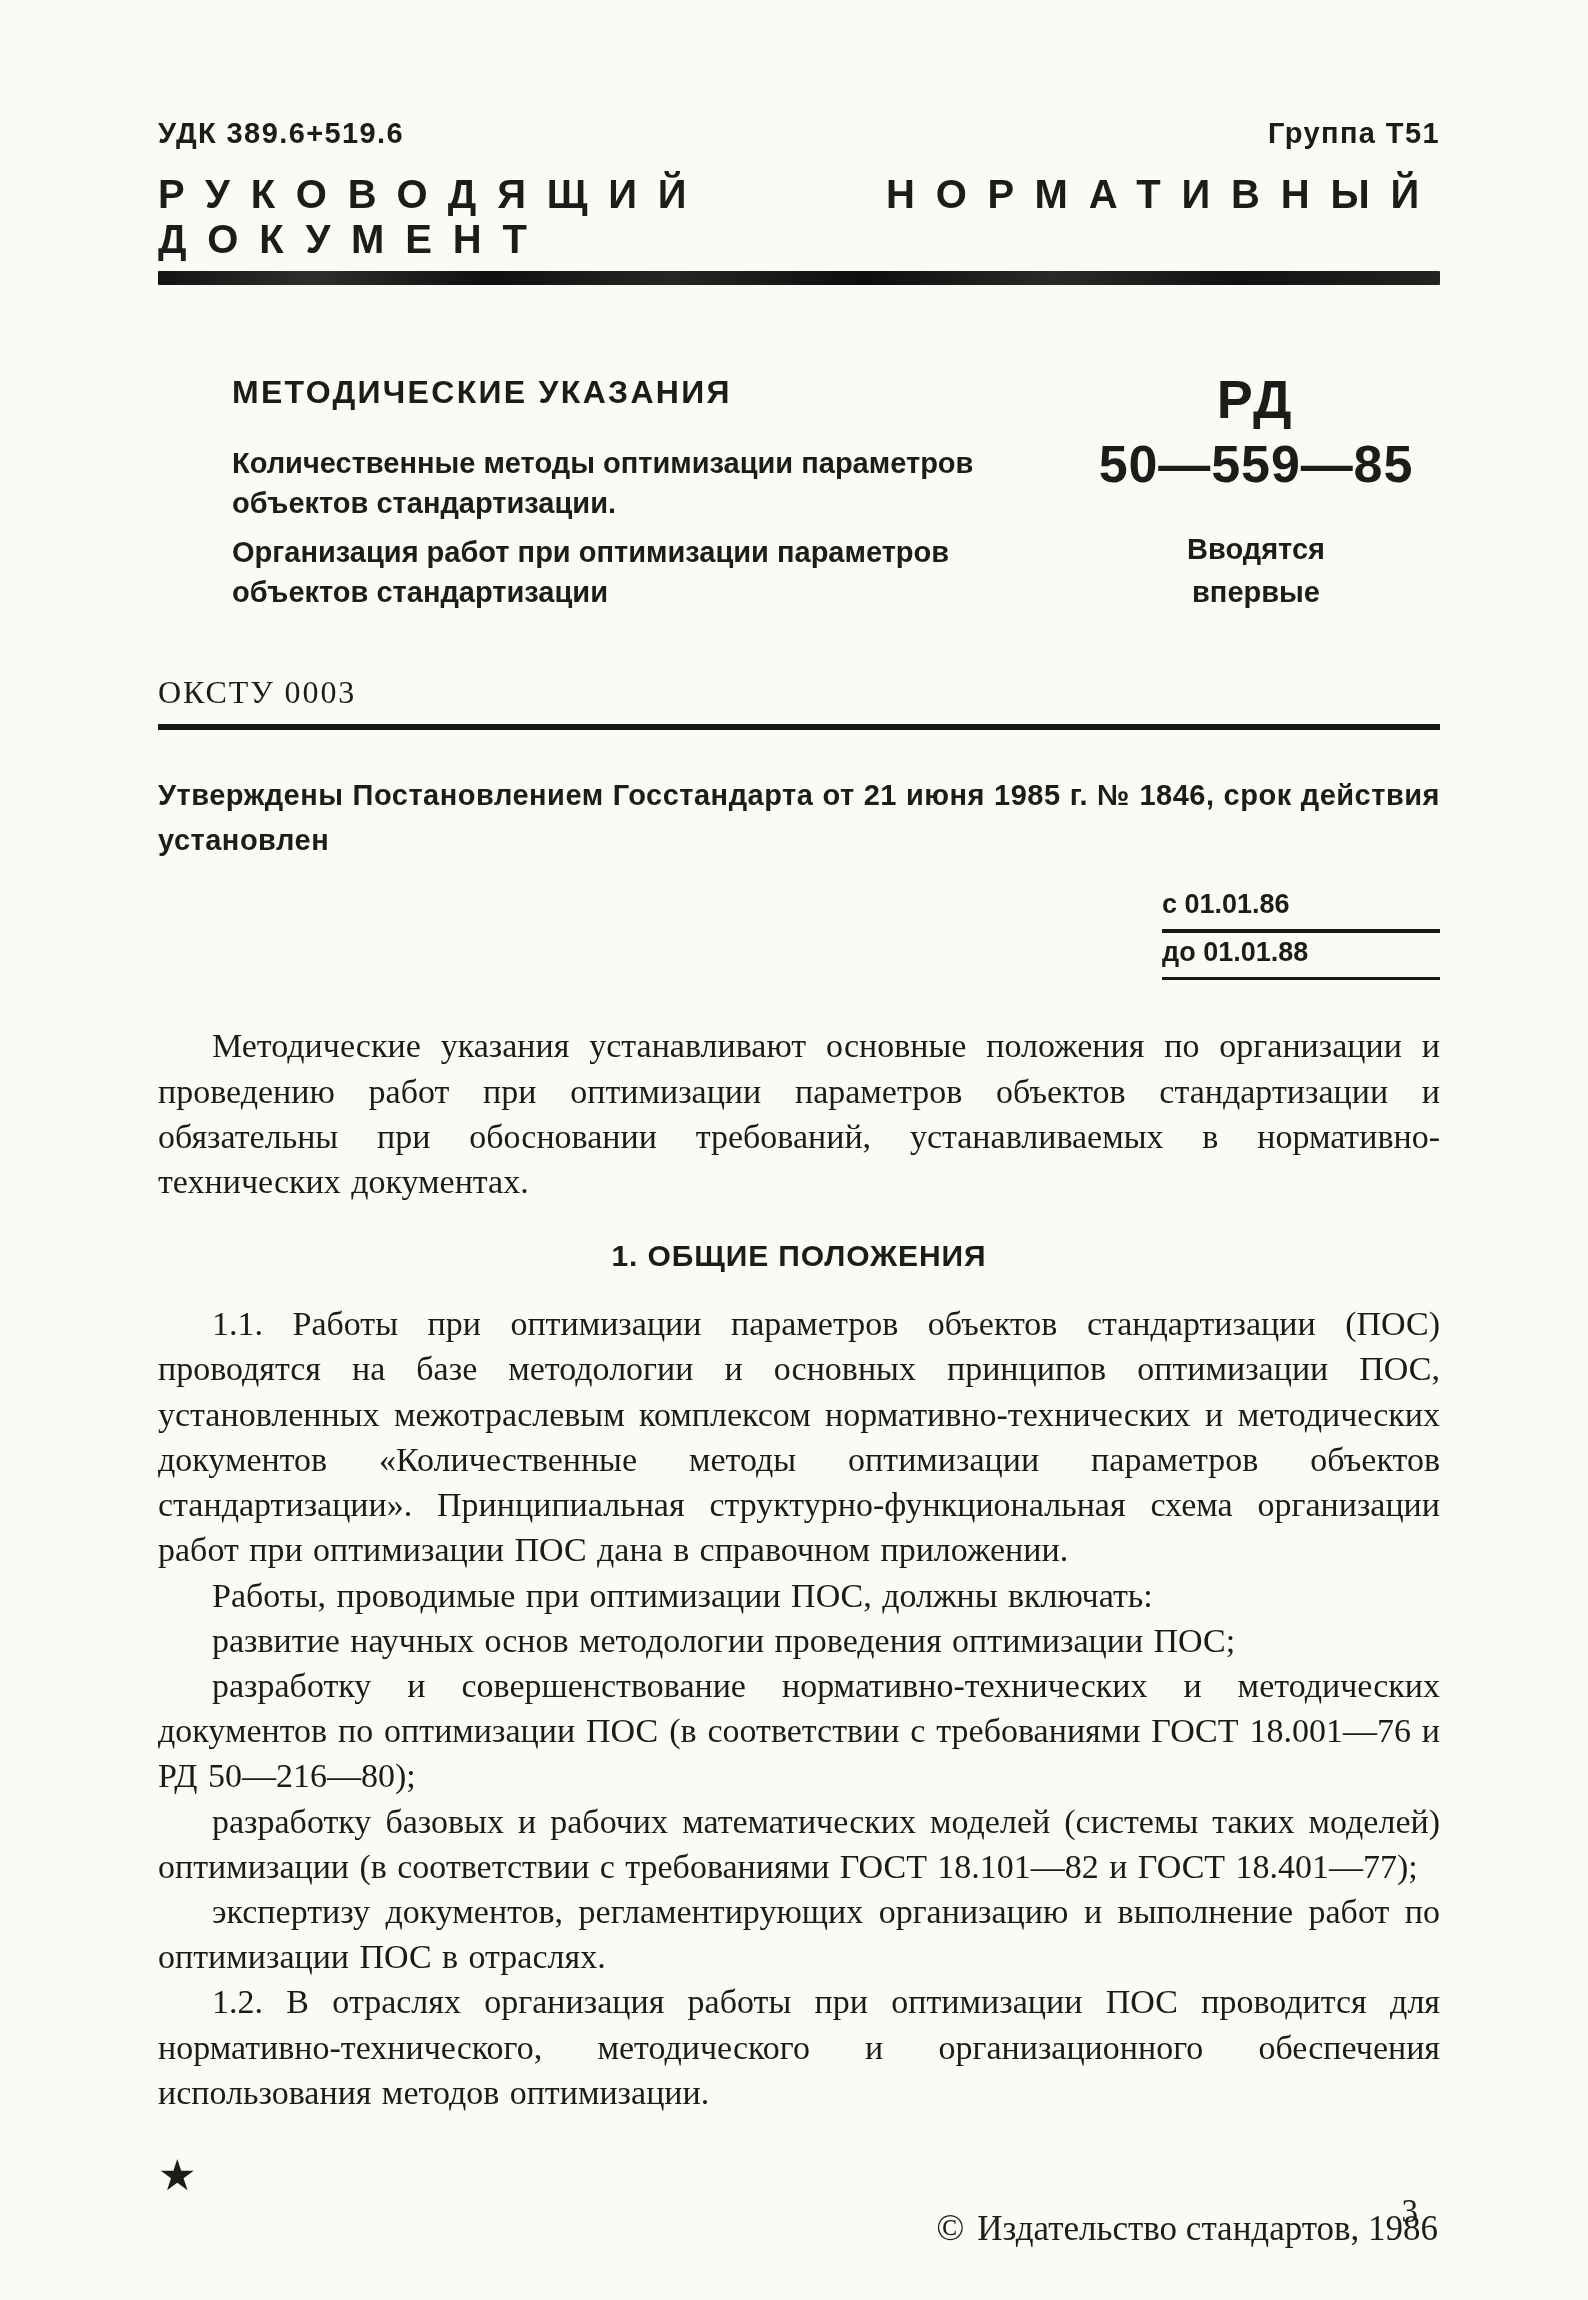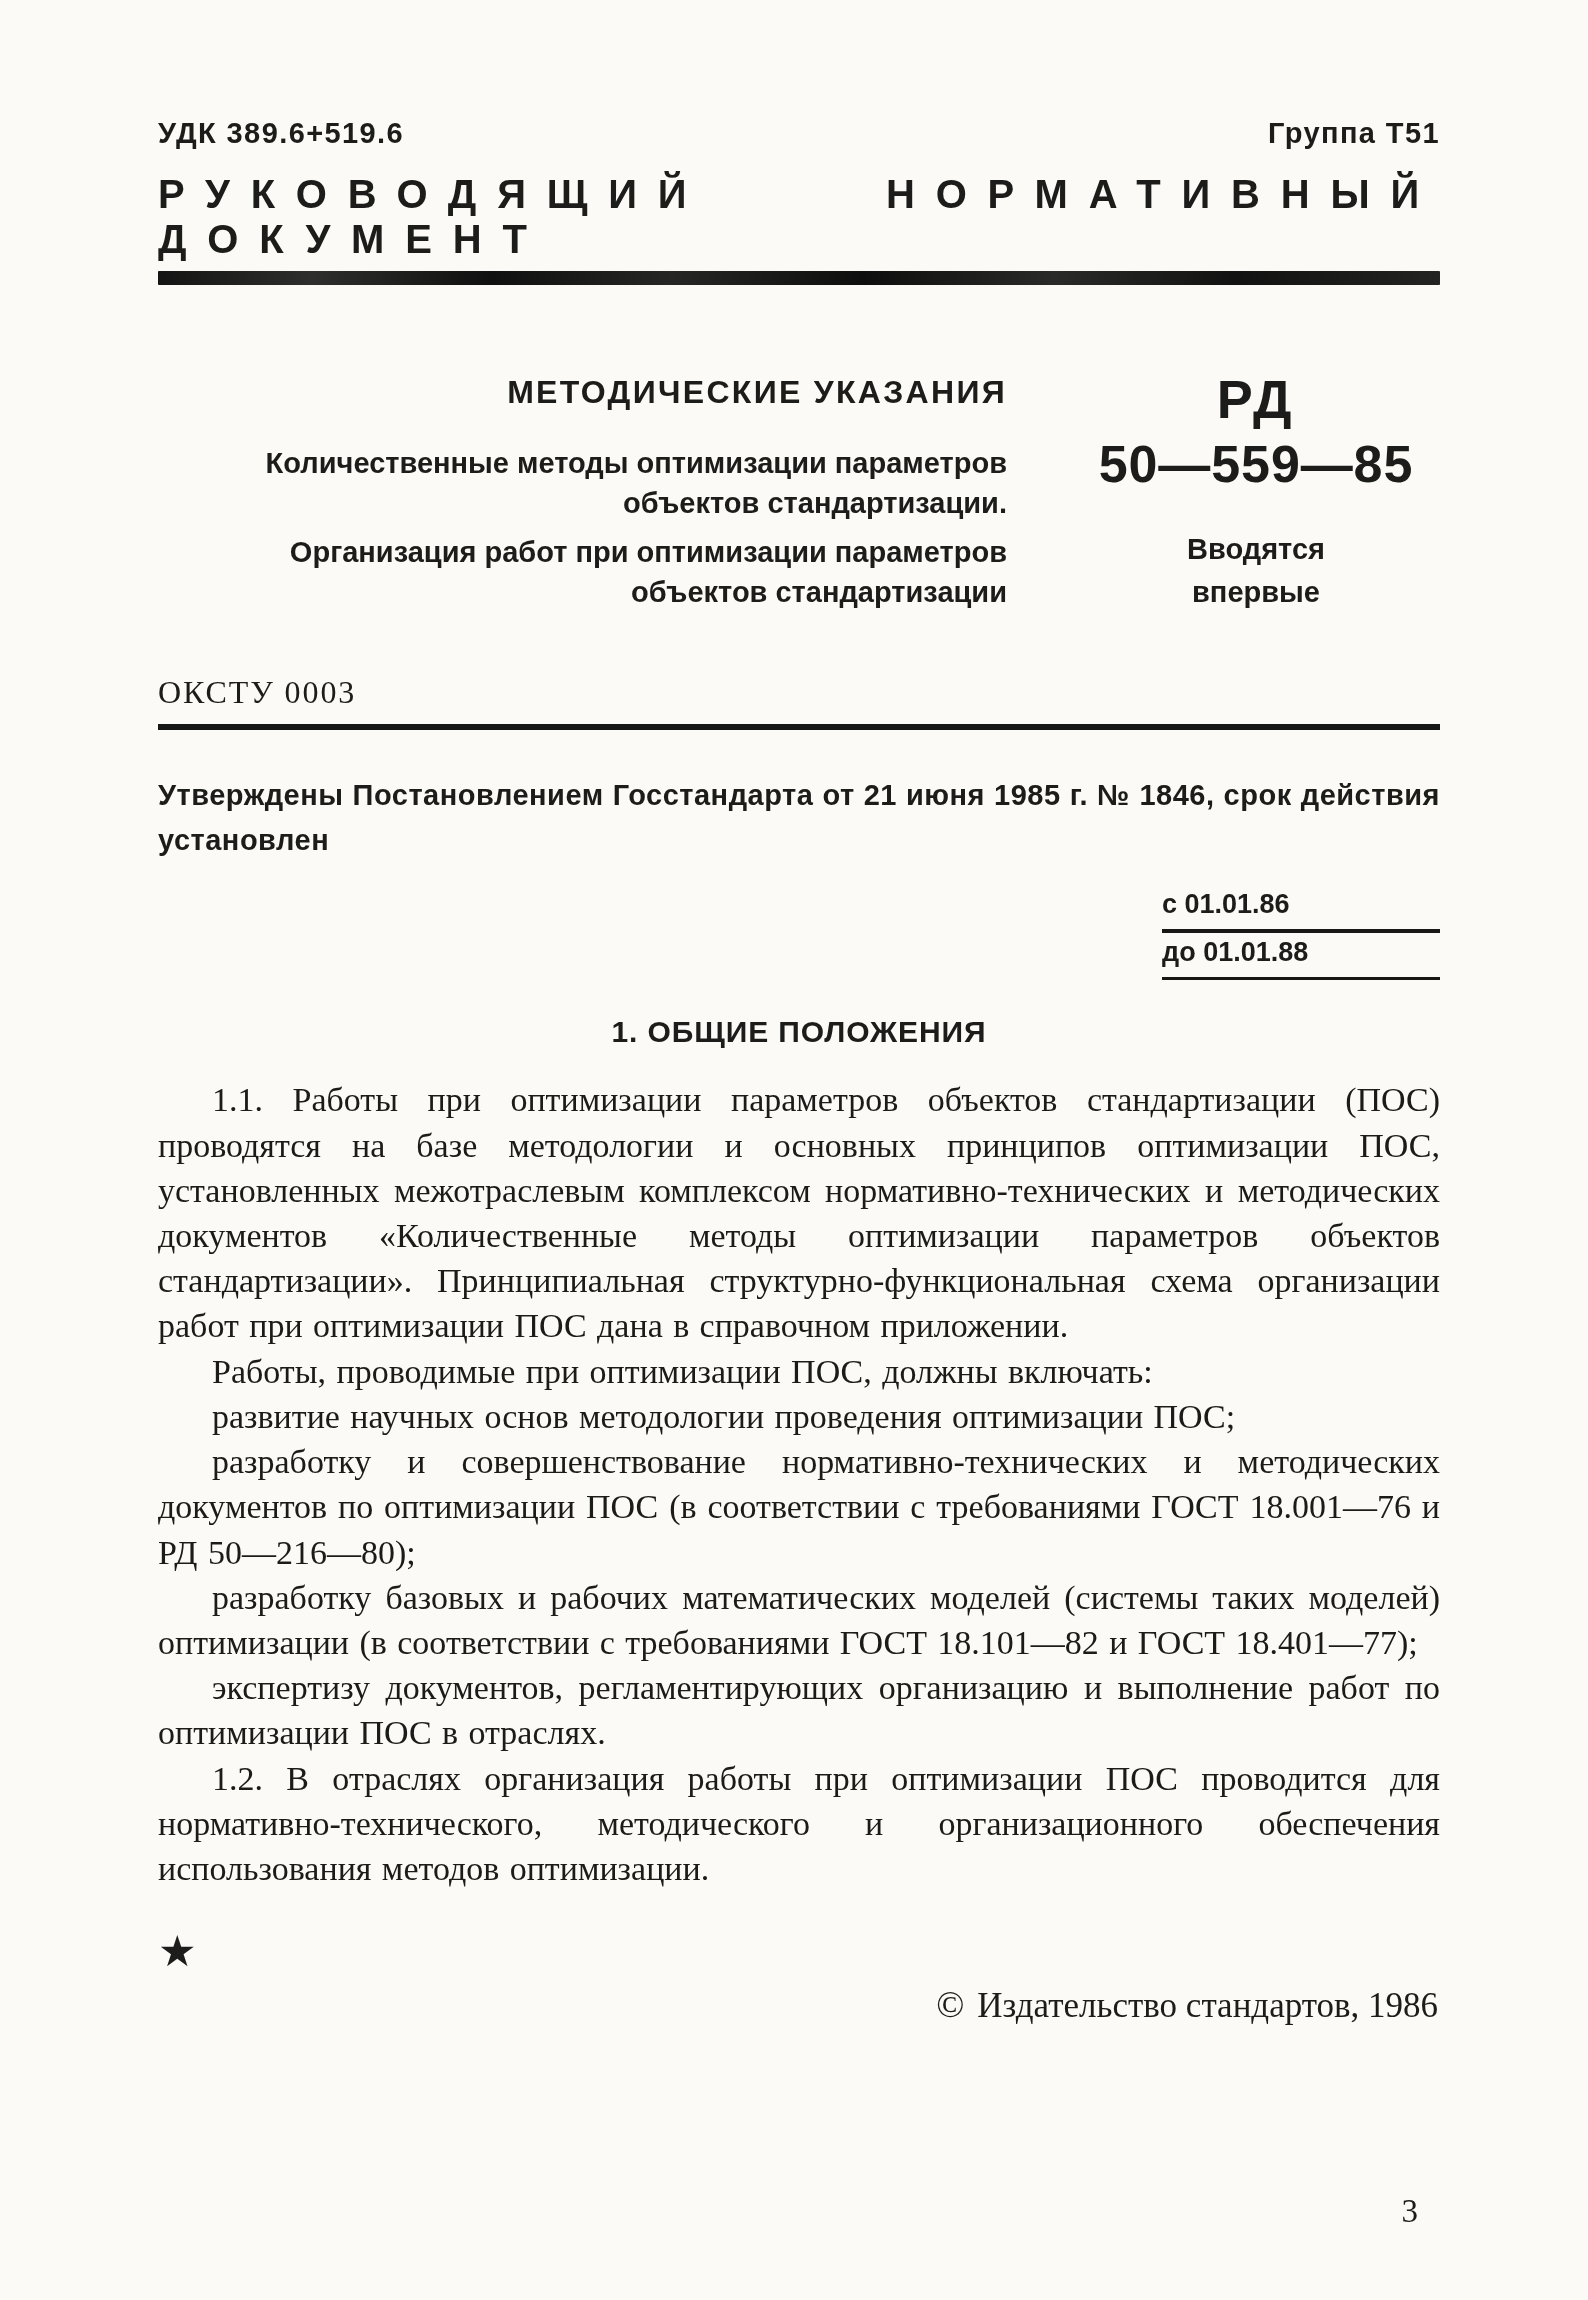--- a/index.html
+++ b/index.html
@@ -45,21 +45,21 @@
     border-radius: 0.9px;
   }
   .title-section {
     display: flex;
     margin-top: 83px;
     font-family: "Liberation Sans", sans-serif;
     font-weight: 700;
   }
   .title-left {
     width: 914px;
-    text-align: right;
+    text-align: left;
     padding: 5.6px 65px 0 74px;
     box-sizing: border-box;
   }
   .main-title {
     font-size: 32px;
     letter-spacing: 2.3px;
     margin-bottom: 32px;
   }
   .subtitle {
     font-size: 29px;
@@ -196,20 +196,21 @@
 
     <div class="rule"></div>
 
     <p class="approval">Утверждены Постановлением Госстандарта от 21 июня 1985 г. № 1846, срок действия установлен</p>
 
     <div class="dates">
       <div class="date-row">с 01.01.86</div>
       <div class="date-row">до 01.01.88</div>
     </div>
 
+    <p class="body intro">Методические указания устанавливают основные положения по организации и проведению работ при оптимизации параметров объектов стандартизации и обязательны при обосновании требований, устанавливаемых в нормативно-технических документах.</p>
 
     <h2 class="section-heading">1. ОБЩИЕ ПОЛОЖЕНИЯ</h2>
 
     <p class="body">1.1. Работы при оптимизации параметров объектов стандартизации (ПОС) проводятся на базе методологии и основных принципов оптимизации ПОС, установленных межотраслевым комплексом нормативно-технических и методических документов «Количественные методы оптимизации параметров объектов стандартизации». Принципиальная структурно-функциональная схема организации работ при оптимизации ПОС дана в справочном приложении.</p>
     <p class="body">Работы, проводимые при оптимизации ПОС, должны включать:</p>
     <p class="body">развитие научных основ методологии проведения оптимизации ПОС;</p>
     <p class="body">разработку и совершенствование нормативно-технических и методических документов по оптимизации ПОС (в соответствии с требованиями ГОСТ 18.001—76 и РД 50—216—80);</p>
     <p class="body">разработку базовых и рабочих математических моделей (системы таких моделей) оптимизации (в соответствии с требованиями ГОСТ 18.101—82 и ГОСТ 18.401—77);</p>
     <p class="body">экспертизу документов, регламентирующих организацию и выполнение работ по оптимизации ПОС в отраслях.</p>
     <p class="body">1.2. В отраслях организация работы при оптимизации ПОС проводится для нормативно-технического, методического и организационного обеспечения использования методов оптимизации.</p>

